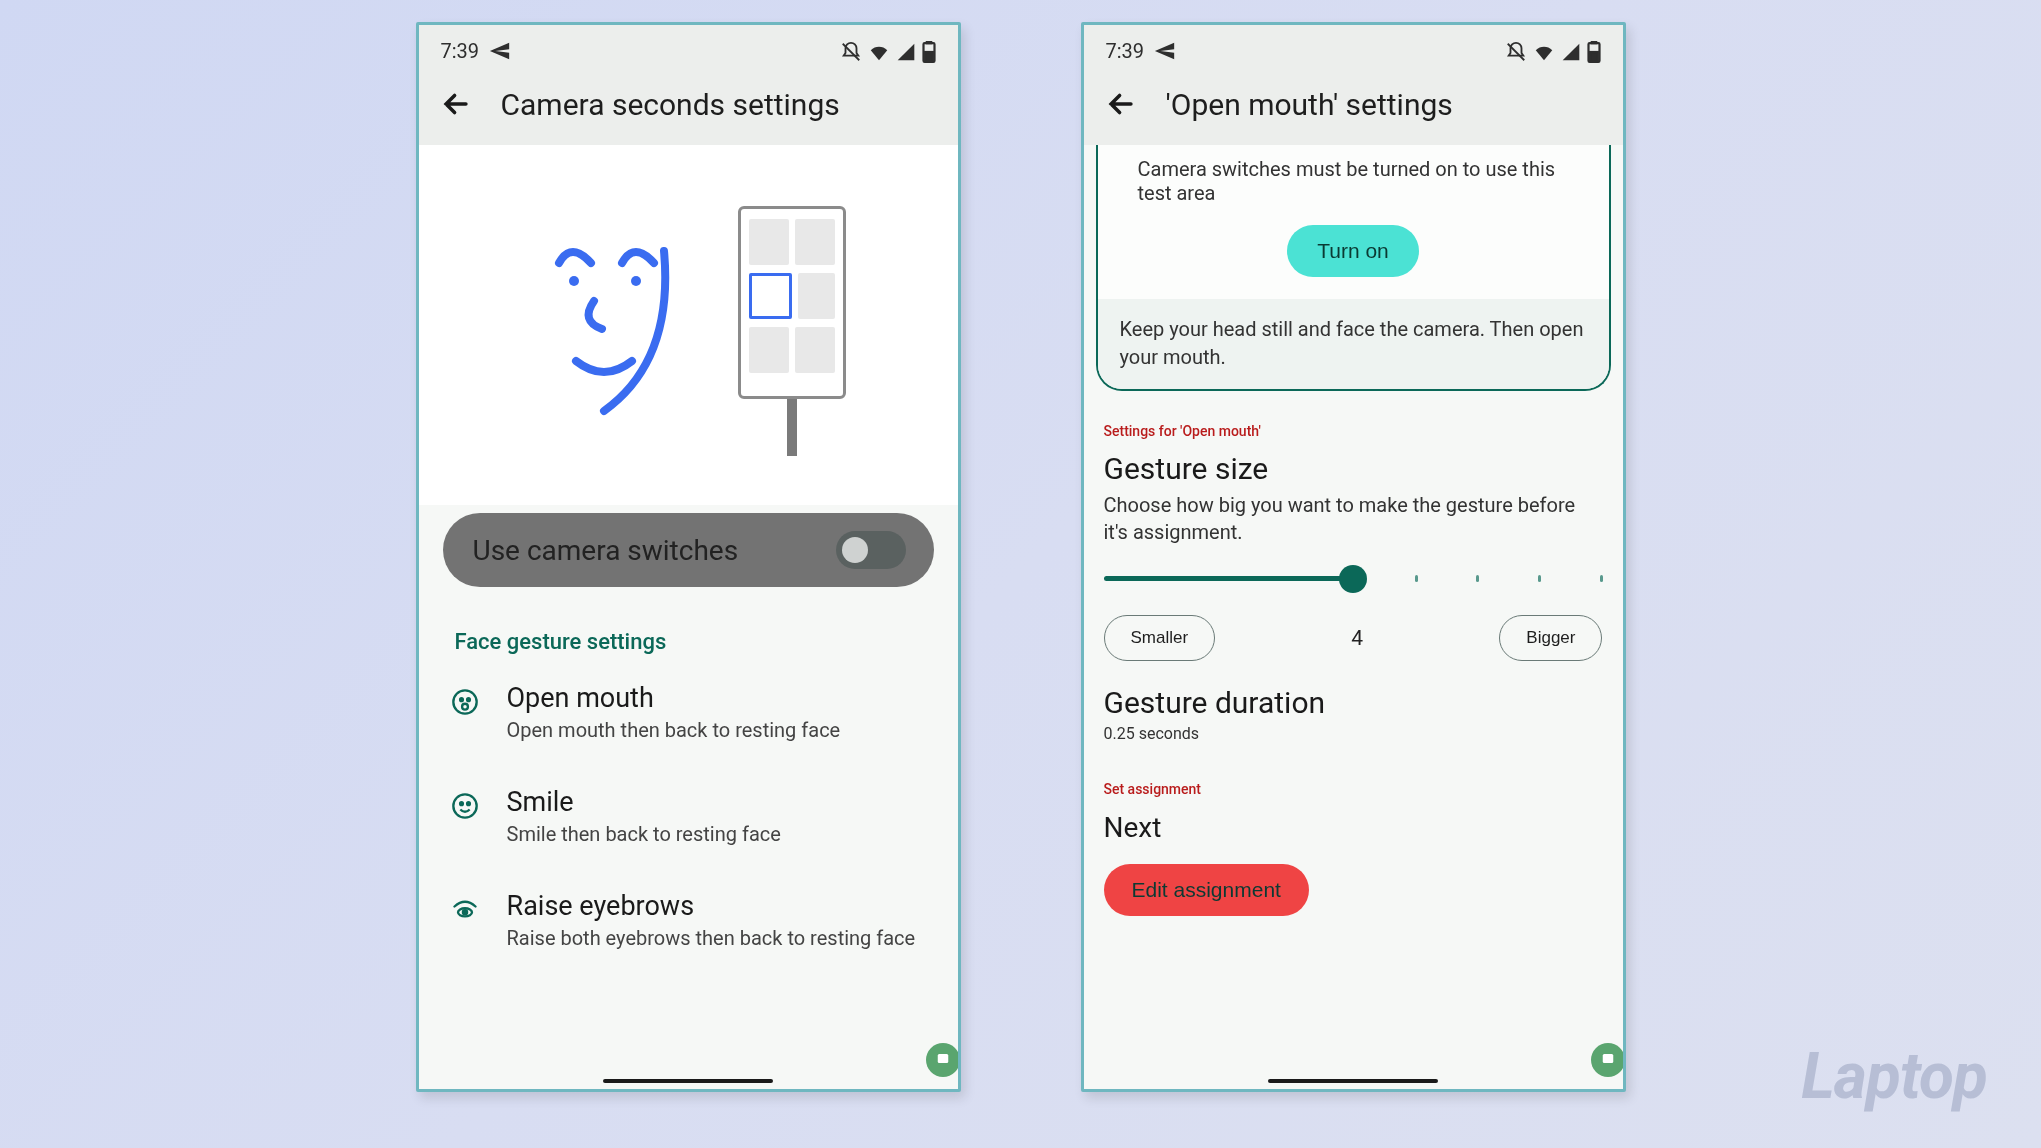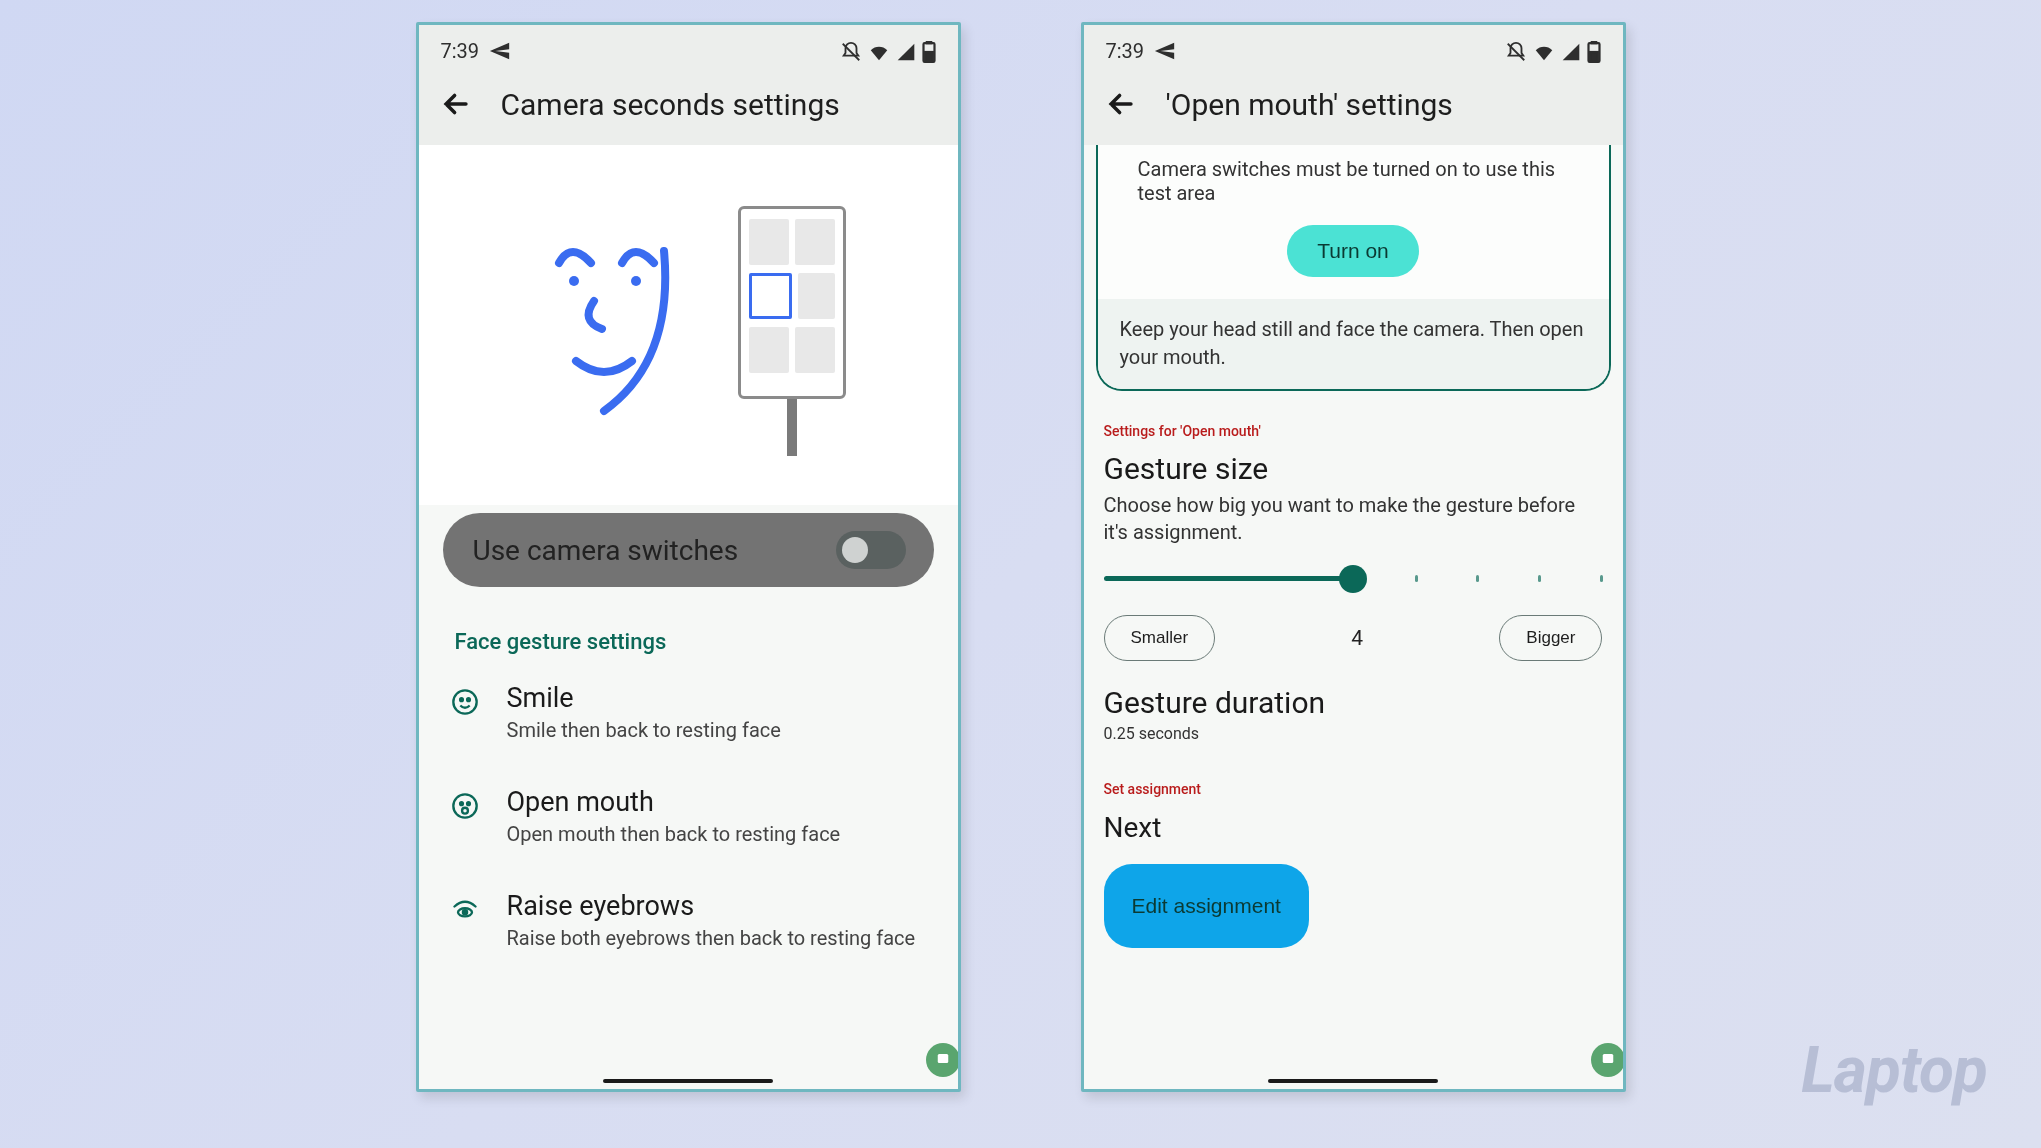--- a/index.html
+++ b/index.html
@@ -239,24 +239,24 @@
     color: #333;
     padding: 0 20px 20px;
   }
   .next-heading {
     font-size: 28px;
     color: #1a1a1a;
     padding: 8px 20px 16px;
   }
   .edit-btn {
     margin: 4px 20px;
-    background: #0ea5e9;
+    background: #ef4444;
     border: none;
     border-radius: 28px;
-    padding: 30px 28px;
+    padding: 14px 28px;
     font-size: 21px;
     color: #0b3a33;
     cursor: pointer;
     font-weight: 500;
   }
   .nav-bar {
     position: absolute;
     bottom: 6px; left: 50%;
     transform: translateX(-50%);
     width: 170px; height: 4px;
@@ -270,21 +270,21 @@
     width: 34px; height: 34px;
     background: #5aa56f;
     border-radius: 50%;
     display: flex;
     align-items: center;
     justify-content: center;
   }
   .watermark {
     position: absolute;
     right: 54px;
-    bottom: 40px;
+    bottom: 34px;
     font-size: 64px;
     font-weight: 700;
     color: #b7bed5;
     letter-spacing: -1px;
     font-style: italic;
   }
 </style>
 </head>
 <body>
 
@@ -357,37 +357,37 @@
             <div class="switch-thumb"></div>
           </div>
       </div>
       <div class="section-header">Face gesture settings</div>
 
       <div class="gesture-item">
         <svg class="gesture-icon" viewBox="0 0 24 24" fill="none" stroke="#0b6858" stroke-width="2">
             <circle cx="12" cy="12" r="10"></circle>
             <circle cx="9" cy="10" r="1.2" fill="#0b6858"></circle>
             <circle cx="15" cy="10" r="1.2" fill="#0b6858"></circle>
-            <path d="M8 15 q4 4 8 0"></path>
+            <circle cx="12" cy="16" r="2.5"></circle>
           </svg>
         <div class="gesture-text">
-          <div class="title">Smile</div>
-          <div class="subtitle">Smile then back to resting face</div>
+          <div class="title">Open mouth</div>
+          <div class="subtitle">Open mouth then back to resting face</div>
         </div>
       </div>
       <div class="gesture-item">
         <svg class="gesture-icon" viewBox="0 0 24 24" fill="none" stroke="#0b6858" stroke-width="2">
             <circle cx="12" cy="12" r="10"></circle>
             <circle cx="9" cy="10" r="1.2" fill="#0b6858"></circle>
             <circle cx="15" cy="10" r="1.2" fill="#0b6858"></circle>
-            <circle cx="12" cy="16" r="2.5"></circle>
+            <path d="M8 15 q4 4 8 0"></path>
           </svg>
         <div class="gesture-text">
-          <div class="title">Open mouth</div>
-          <div class="subtitle">Open mouth then back to resting face</div>
+          <div class="title">Smile</div>
+          <div class="subtitle">Smile then back to resting face</div>
         </div>
       </div>
       <div class="gesture-item">
         <svg class="gesture-icon" viewBox="0 0 24 24" fill="none" stroke="#0b6858" stroke-width="2" stroke-linecap="round">
             <path d="M3 9 q9 -8 18 0"></path>
             <ellipse cx="12" cy="14" rx="6" ry="3.5"></ellipse>
             <circle cx="12" cy="14" r="1.8" fill="#0b6858"></circle>
           </svg>
         <div class="gesture-text">
           <div class="title">Raise eyebrows</div>

